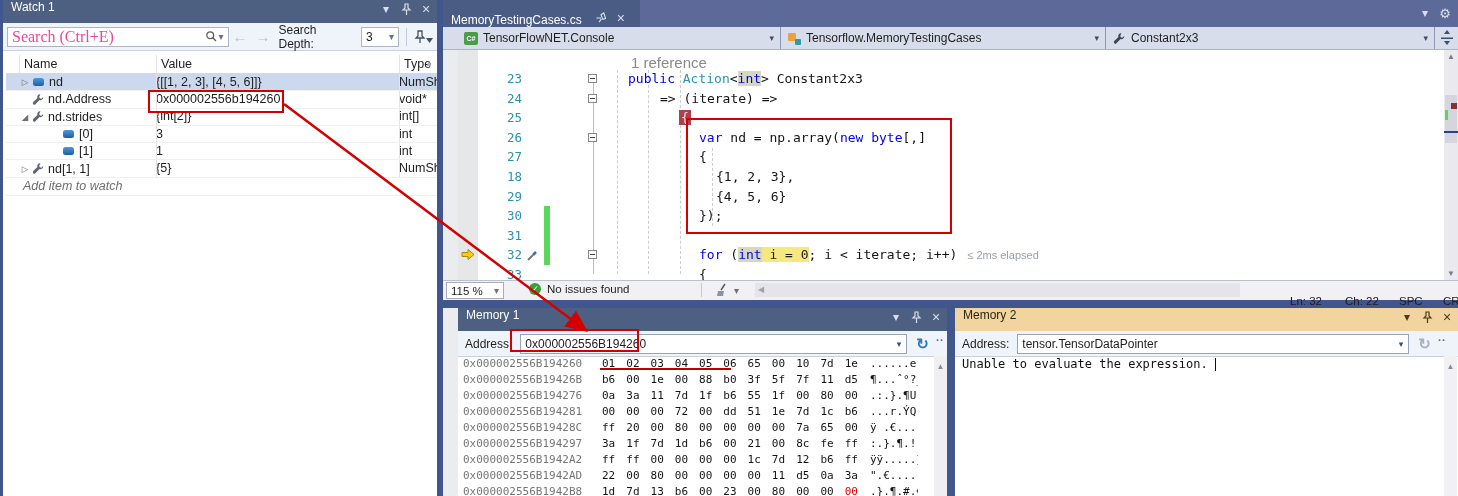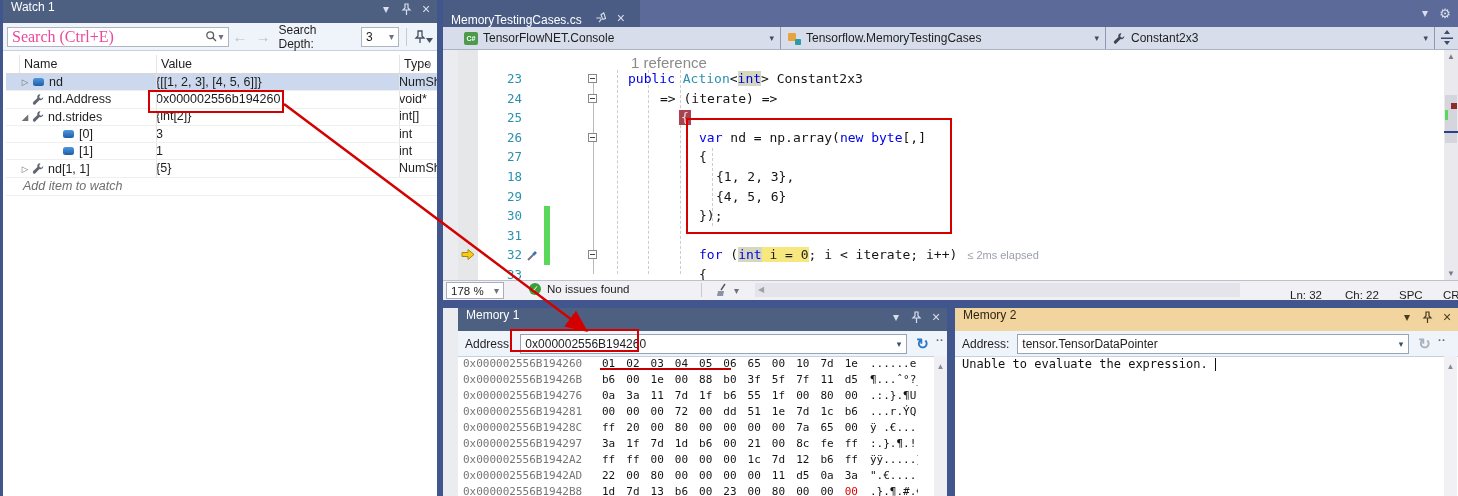--- a/index.html
+++ b/index.html
@@ -86,21 +86,21 @@
 
   
   #ed-bottom{left:443px;top:280px;width:1015px;height:20px;background:#F1F1F5;border-top:1px solid #BCC0CC;box-sizing:border-box;font-size:11.5px;}
   #zoom-combo{position:absolute;left:3px;top:1px;width:58px;height:17px;background:#fff;border:1px solid #ACACB8;display:flex;align-items:center;justify-content:space-between;padding:0 4px;box-sizing:border-box;}
   #issue-chip{position:absolute;left:86px;top:2px;display:flex;align-items:center;}
   .okdot{width:12px;height:12px;border-radius:50%;background:#3B9E3B;color:#fff;font-size:9px;display:flex;align-items:center;justify-content:center;margin-right:6px;}
   #bb-sep1{position:absolute;left:258px;top:2px;width:1px;height:14px;background:#C8C8D0;}
   #broom{position:absolute;left:272px;top:2px;display:flex;align-items:center;color:#555;}
   #hscroll{position:absolute;left:312px;top:2px;width:485px;height:14px;background:#E4E4EA;}
   #hscroll .ar{color:#A0A0AC;font-size:8px;position:absolute;left:3px;top:2px;}
-  .bb-right{position:absolute;top:8px;color:#1e1e1e;padding-left:45px;}
+  .bb-right{position:absolute;top:14px;color:#1e1e1e;padding-left:45px;}
 
   
   .mem-toolbar{height:26px;background:#EFF3FA;border-bottom:1px solid #C9CFDC;display:flex;align-items:center;padding-left:7px;box-sizing:border-box;}
   .addr-combo{height:20px;background:#fff;border:1px solid #9AA2B8;display:flex;align-items:center;box-sizing:border-box;padding-left:4px;position:relative;}
   .addr-combo .dd{position:absolute;right:5px;color:#3E4C6B;font-size:9px;}
   .refresh{font-size:15px;font-weight:bold;margin-left:9px;}
   #memory1{left:458px;top:308px;width:489px;height:188px;background:#fff;}
   #memory2{left:955px;top:308px;width:503px;height:188px;background:#fff;}
   #memory2 .titlebar{background:#F1D49E;color:#2e2413;}
   #memory2 .tb-ico{color:#4A3A1E;}
@@ -382,21 +382,21 @@
   <span class="ar" style="top:2px;">▲</span>
   <div id="ed-thumb"></div>
   <div id="ed-mk-bp"></div>
   <div id="ed-mk-chg"></div>
   <div id="ed-mk-pos"></div>
   <span class="ar" style="bottom:2px;">▼</span>
 </div>
 
 <div id="ed-bottom" class="abs">
   <div id="zoom-combo">
-    <span>178 %</span>
+    <span>115 %</span>
     <span class="mini">▾</span>
   </div>
   <div id="issue-chip">
     <span class="okdot">✓</span>
     <span>No issues found</span>
   </div>
   <div id="bb-sep1"></div>
   <div id="broom">
     <svg width="16" height="14" viewBox="0 0 16 14">
         <path d="M10 1 L6 7" stroke="#555" stroke-width="1.4"></path>

